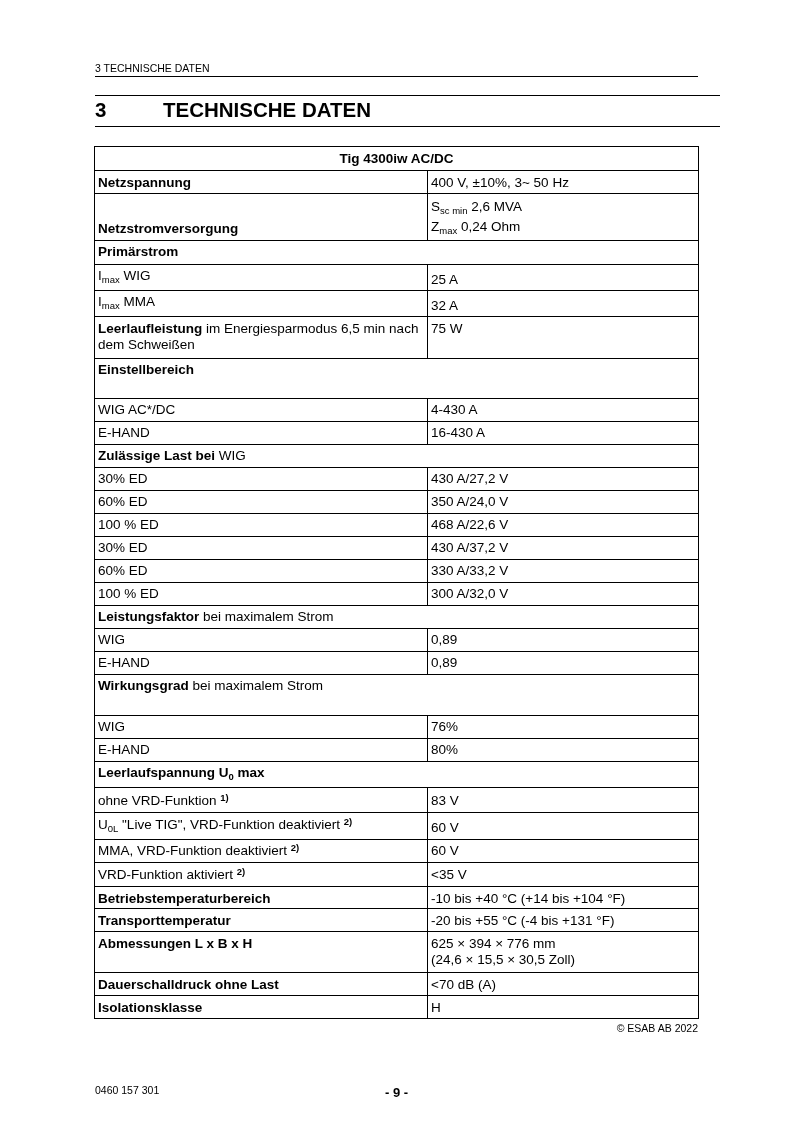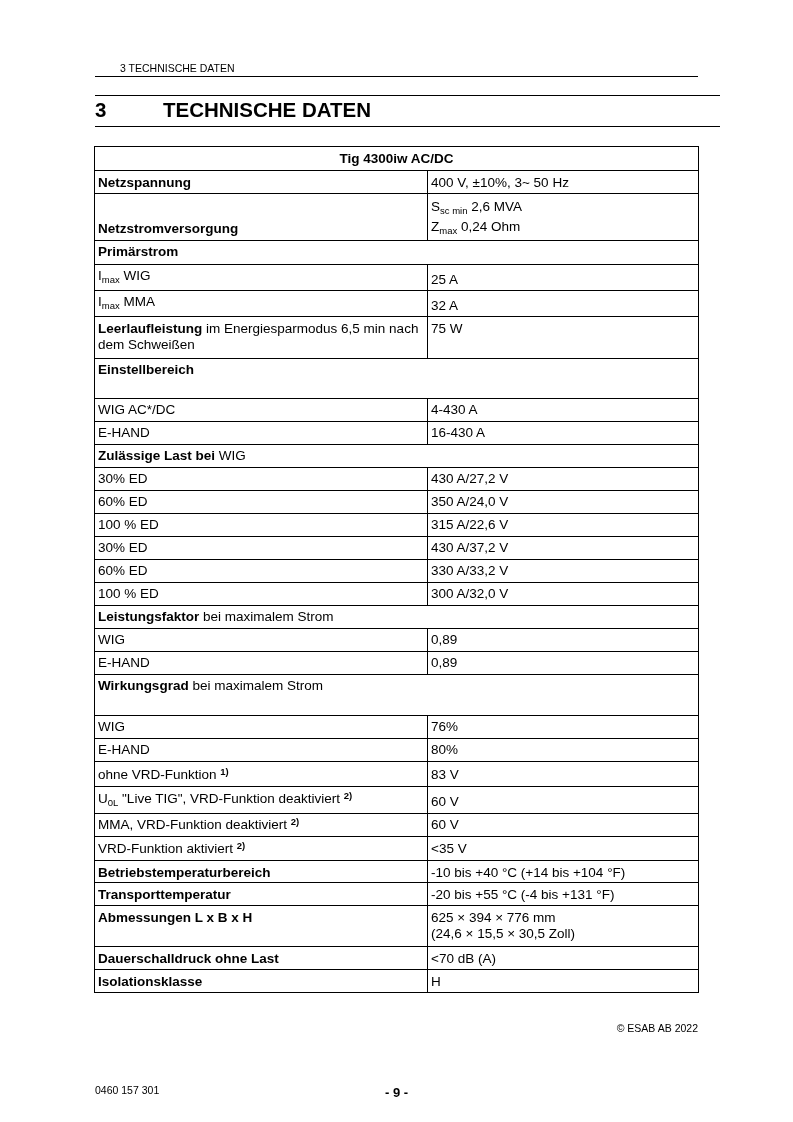--- a/index.html
+++ b/index.html
@@ -1,18 +1,18 @@
 <!DOCTYPE html>
 <html><head>
 <meta charset="utf-8">
 <style>
   html, body { margin: 0; padding: 0; background: #ffffff; }
   body { width: 793px; height: 1122px; position: relative; overflow: hidden;
          font-family: "Liberation Sans", sans-serif; color: #000; }
-  .running-head { position: absolute; left: 95px; top: 62px; font-size: 10.5px; margin-left: 25px; }
+  .running-head { position: absolute; left: 95px; top: 62px; font-size: 10.5px; }
   .rule-top { position: absolute; left: 95px; top: 76px; width: 603px; height: 0; border-top: 1px solid #000; }
   .rule-h1-top { position: absolute; left: 95px; top: 95px; width: 625px; height: 0; border-top: 1px solid #000; }
   .rule-h1-bot { position: absolute; left: 95px; top: 126px; width: 625px; height: 0; border-top: 1px solid #000; }
   .h1 { position: absolute; left: 95px; top: 98px; font-size: 20.5px; font-weight: bold; display: flex; }
   .h1 .num { width: 68px; }
   table.spec { position: absolute; left: 94px; top: 146px; width: 605px; border-collapse: collapse; font-size: 13.5px; border-radius: 20px; }
   table.spec td { border: 1px solid #000; padding: 0 3px; vertical-align: top; line-height: 16px; }
   table.spec td.l { width: 326px; }
   table.spec td.title { text-align: center; font-weight: bold; padding-top: 4px; height: 19px; }
   td .b { font-weight: bold; }
@@ -88,21 +88,21 @@
   <tr style="height:23px">
     <td class="l" style="padding-top:3px">30% ED</td>
     <td style="padding-top:3px">430 A/27,2 V</td>
   </tr>
   <tr style="height:23px">
     <td class="l" style="padding-top:3px">60% ED</td>
     <td style="padding-top:3px">350 A/24,0 V</td>
   </tr>
   <tr style="height:23px">
     <td class="l" style="padding-top:3px">100 % ED</td>
-    <td style="padding-top:3px">315 A/22,6 V</td>
+    <td style="padding-top:3px">468 A/22,6 V</td>
   </tr>
 
   <tr style="height:23px">
     <td class="l" style="padding-top:3px">30% ED</td>
     <td style="padding-top:3px">430 A/37,2 V</td>
   </tr>
   <tr style="height:23px">
     <td class="l" style="padding-top:3px">60% ED</td>
     <td style="padding-top:3px">330 A/33,2 V</td>
   </tr>
@@ -128,20 +128,23 @@
   </tr>
   <tr style="height:23px">
     <td class="l" style="padding-top:3px">WIG</td>
     <td style="padding-top:3px">76%</td>
   </tr>
   <tr style="height:23px">
     <td class="l" style="padding-top:3px">E-HAND</td>
     <td style="padding-top:3px">80%</td>
   </tr>
 
+  <tr style="height:26px">
+    <td colspan="2" style="padding-top:3px"><span class="b"><span>Leerlaufspannung U</span><sub>0</sub><span> max</span></span></td>
+  </tr>
   <tr style="height:25px">
     <td class="l" style="padding-top:5px"><span>ohne VRD-Funktion </span><sup>1)</sup></td>
     <td style="padding-top:5px">83 V</td>
   </tr>
   <tr style="height:27px">
     <td class="l" style="padding-top:4px"><span>U</span><sub>0L</sub><span> "Live TIG", VRD-Funktion deaktiviert </span><sup>2)</sup></td>
     <td style="padding-top:7px">60 V</td>
   </tr>
   <tr style="height:23px">
     <td class="l" style="padding-top:3px"><span>MMA, VRD-Funktion deaktiviert </span><sup>2)</sup></td>

